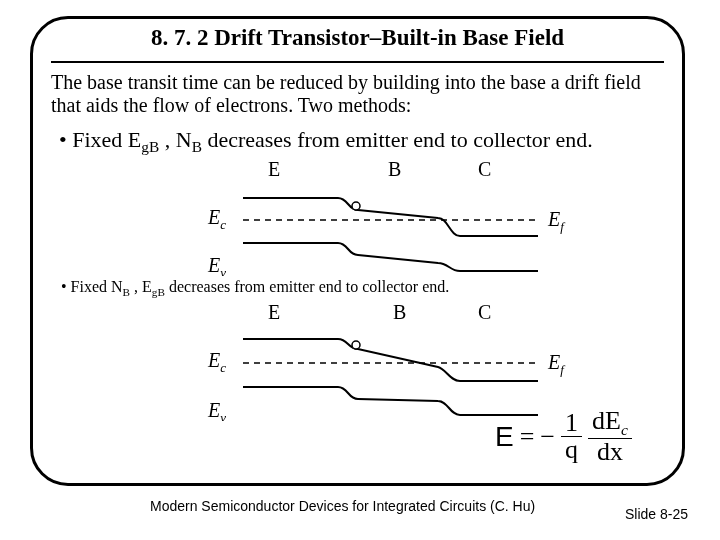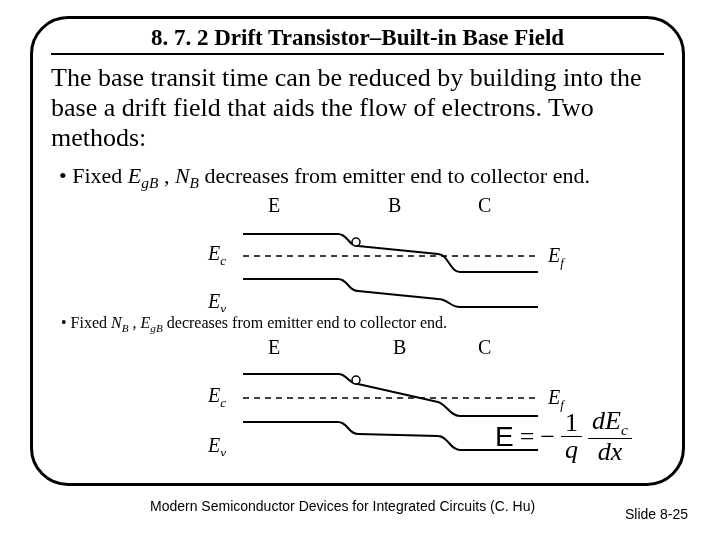--- a/index.html
+++ b/index.html
@@ -26,37 +26,37 @@
     border: 3px solid #000;
     border-radius: 38px;
     box-sizing: border-box;
     padding: 6px 18px 10px 18px;
   }
   .title {
     text-align: center;
     font-size: 23px;
     font-weight: bold;
     border-bottom: 2px solid #000;
-    padding-bottom: 2px;
+    padding-bottom: 10px;
     margin-bottom: 8px;
   }
   .intro {
-    font-size: 26px;
+    font-size: 20px;
     line-height: 1.15;
     margin-bottom: 10px;
   }
   .bullet {
     font-size: 22px;
     margin: 6px 0 2px 8px;
   }
   .bullet2 {
     font-size: 16px;
     margin: 2px 0 2px 10px;
   }
-  .sub { font-style: italic; }
+  .sub { }
   .subs { font-size: 0.7em; vertical-align: sub; font-style: italic; }
   .subsn { font-size: 0.7em; vertical-align: sub; }
   .diagram {
     display: block;
     margin: 0 auto;
   }
   .eqwrap {
     position: absolute;
     right: 12px;
     bottom: 18px;

